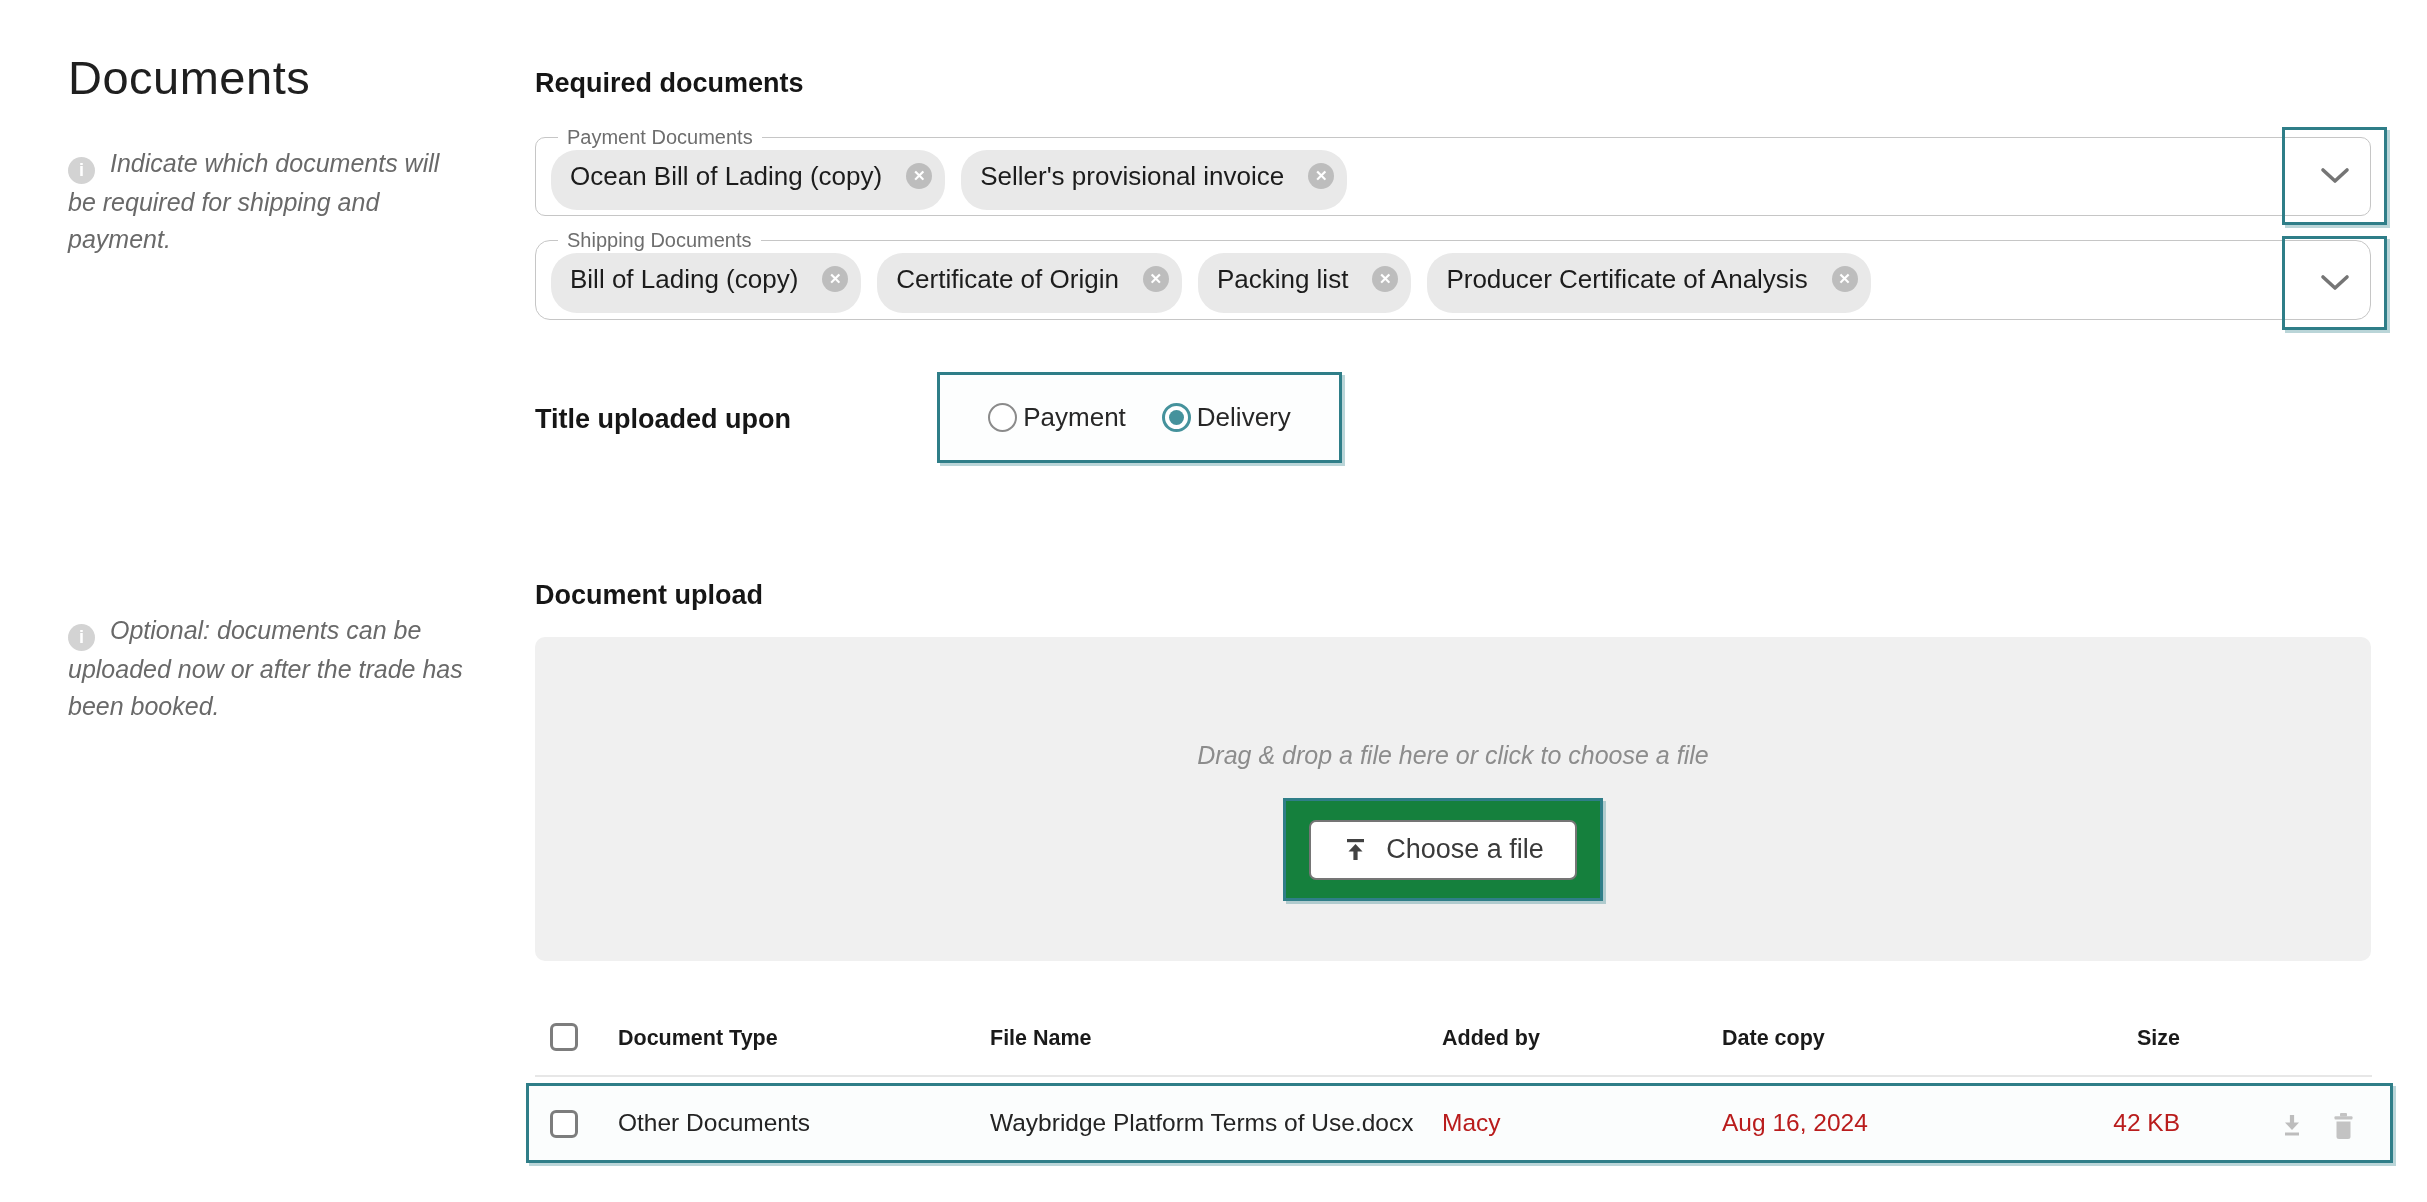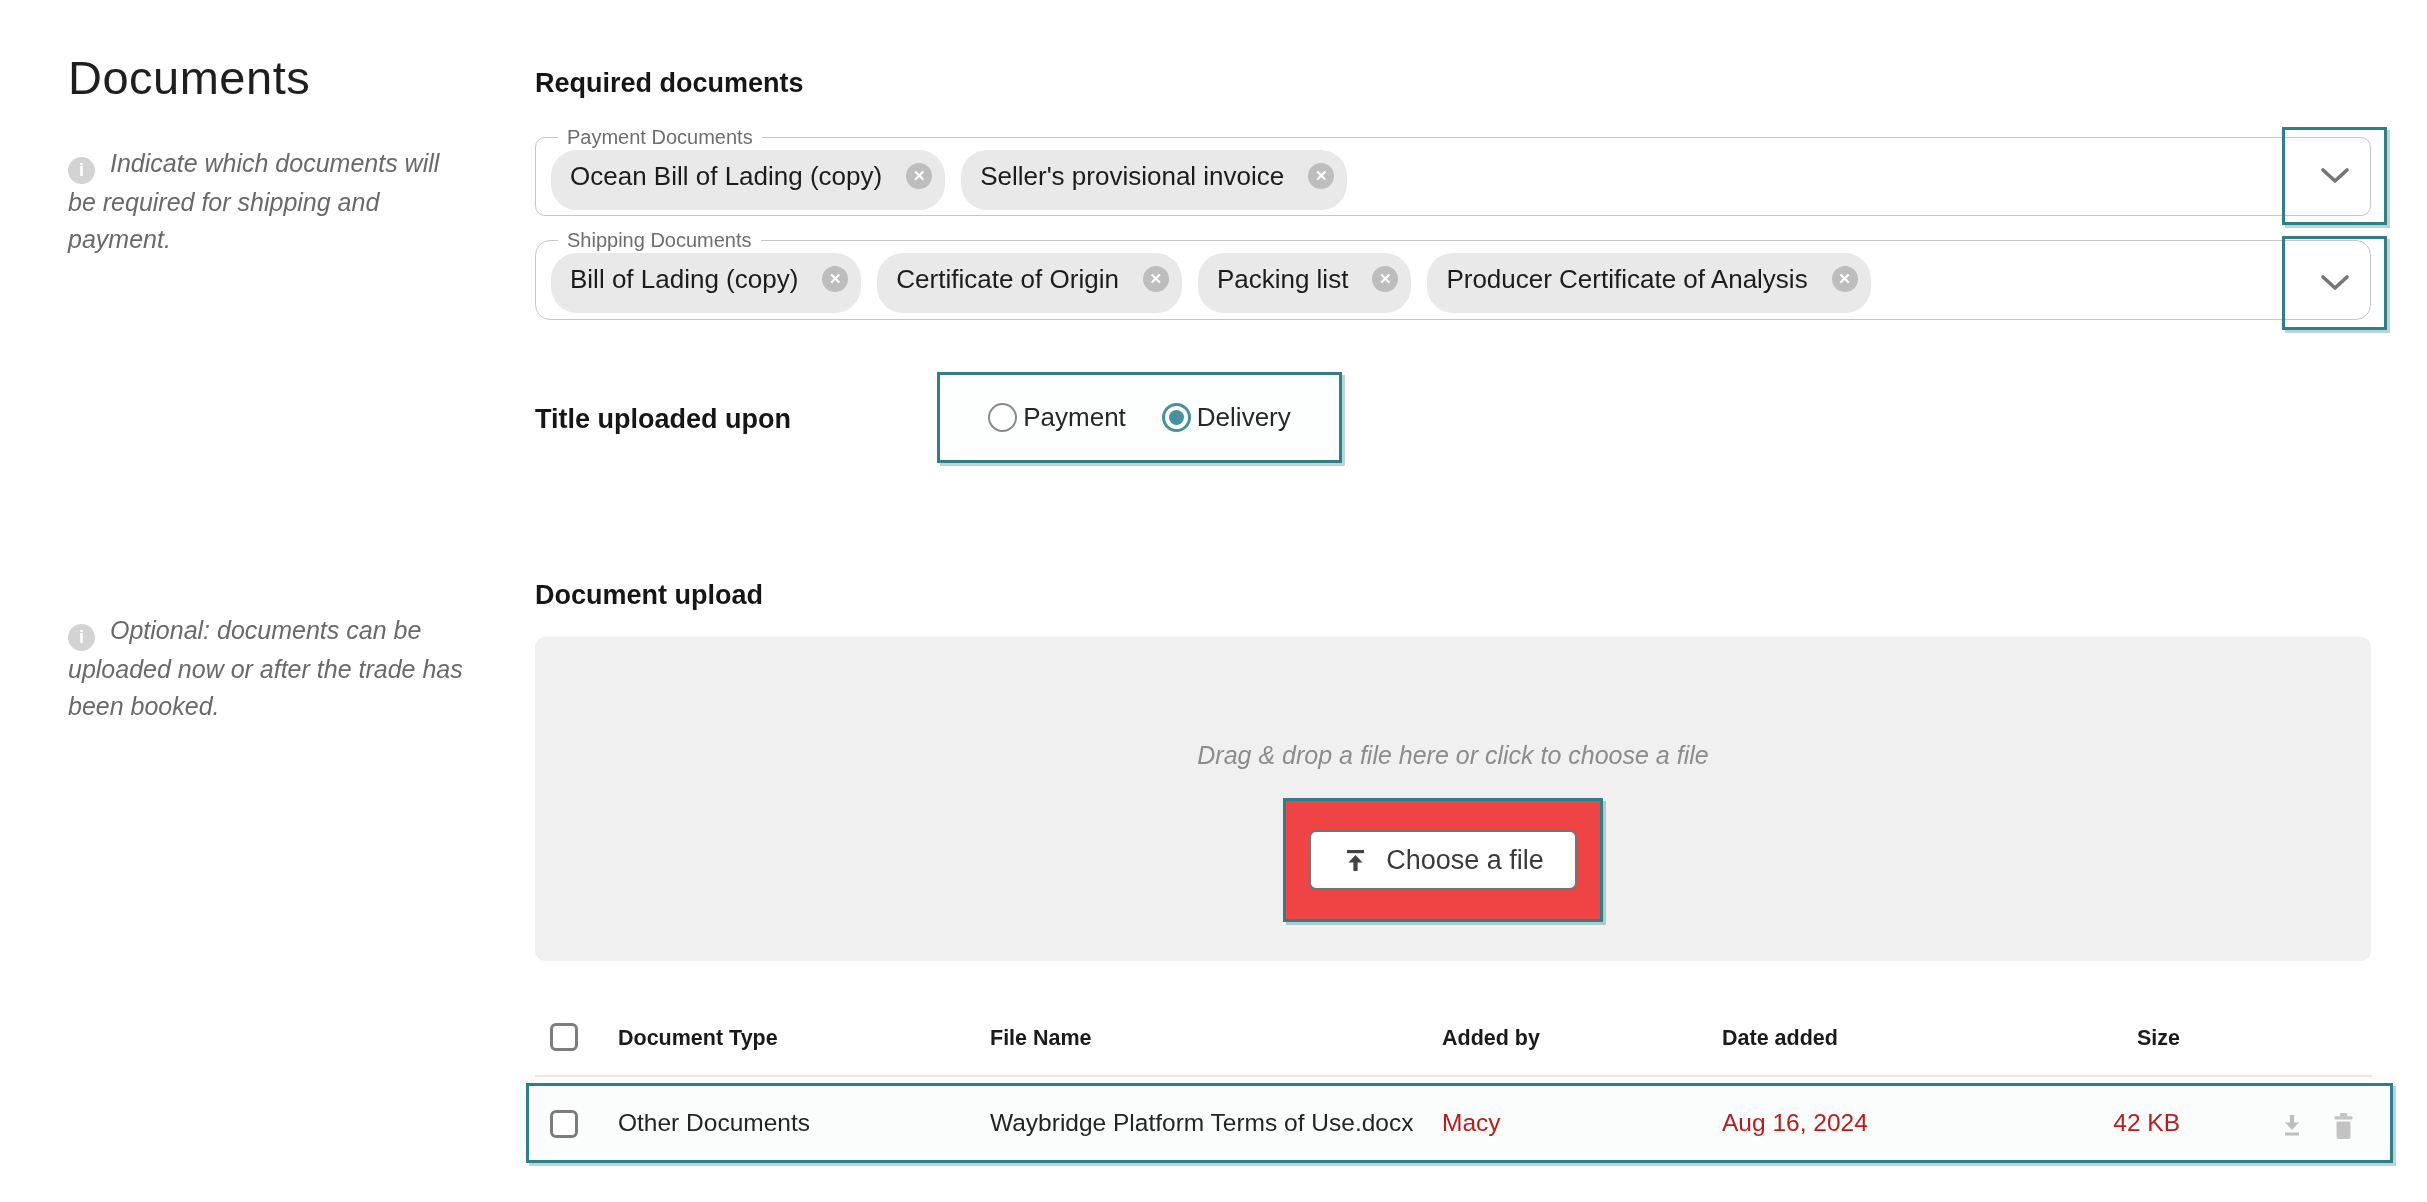--- a/index.html
+++ b/index.html
@@ -50,21 +50,21 @@
   }
 
   
   .annot{
     border:3px solid #2F7E88;box-sizing:border-box;
     box-shadow:3px 3px 0 rgba(47,126,136,.33);
   }
   .annot-chevron-1{left:2242px;top:127px;width:105px;height:98px;display:flex;align-items:center;justify-content:center;}
   .annot-chevron-2{left:2242px;top:236px;width:105px;height:94px;display:flex;align-items:center;justify-content:center;}
   .annot-radio{left:897px;top:372px;width:405px;height:91px;display:flex;align-items:center;justify-content:center;gap:36px;background:rgba(251,253,253,.6);}
-  .annot-choose{left:1243px;top:798px;width:320px;height:124px;display:flex;align-items:center;justify-content:center;background:#ef4444;}
+  .annot-choose{left:1243px;top:798px;width:320px;height:103px;display:flex;align-items:center;justify-content:center;background:#15803d;}
   .annot-row{left:486px;top:1083px;width:1867px;height:80px;background:#fbfdfd;}
 
   
   .radio-opt{display:flex;align-items:center;gap:6px;font-size:26px;color:#272727;cursor:pointer;}
   .radio-circle{
     width:29px;height:29px;border-radius:50%;box-sizing:border-box;
     border:2.5px solid #8b8b8b;background:#fff;display:flex;align-items:center;justify-content:center;flex:none;
   }
   .radio-circle.sel{border:3px solid #45929C;}
   .radio-dot{width:15px;height:15px;border-radius:50%;background:#45929C;}
@@ -201,21 +201,21 @@
         <rect x="11.4" y="14" width="4.2" height="10" fill="#424242"></rect>
       </svg>
       <span>Choose a file</span>
     </div>
   </div>
 
   <div class="abs checkbox th-check"></div>
   <div class="abs th th-doctype">Document Type</div>
   <div class="abs th th-filename">File Name</div>
   <div class="abs th th-addedby">Added by</div>
-  <div class="abs th th-dateadded">Date added</div>
+  <div class="abs th th-dateadded">Date copy</div>
   <div class="abs th th-size">Size</div>
   <div class="abs tbl-divider"></div>
 
   <div class="abs annot annot-row">
     <div class="checkbox row-check"></div>
     <div class="cell cell-dark cell-doctype">Other Documents</div>
     <div class="cell cell-dark cell-filename">Waybridge Platform Terms of Use.docx</div>
     <div class="cell cell-gray cell-addedby">Macy</div>
     <div class="cell cell-gray cell-dateadded">Aug 16, 2024</div>
     <div class="cell cell-gray cell-size">42 KB</div>

